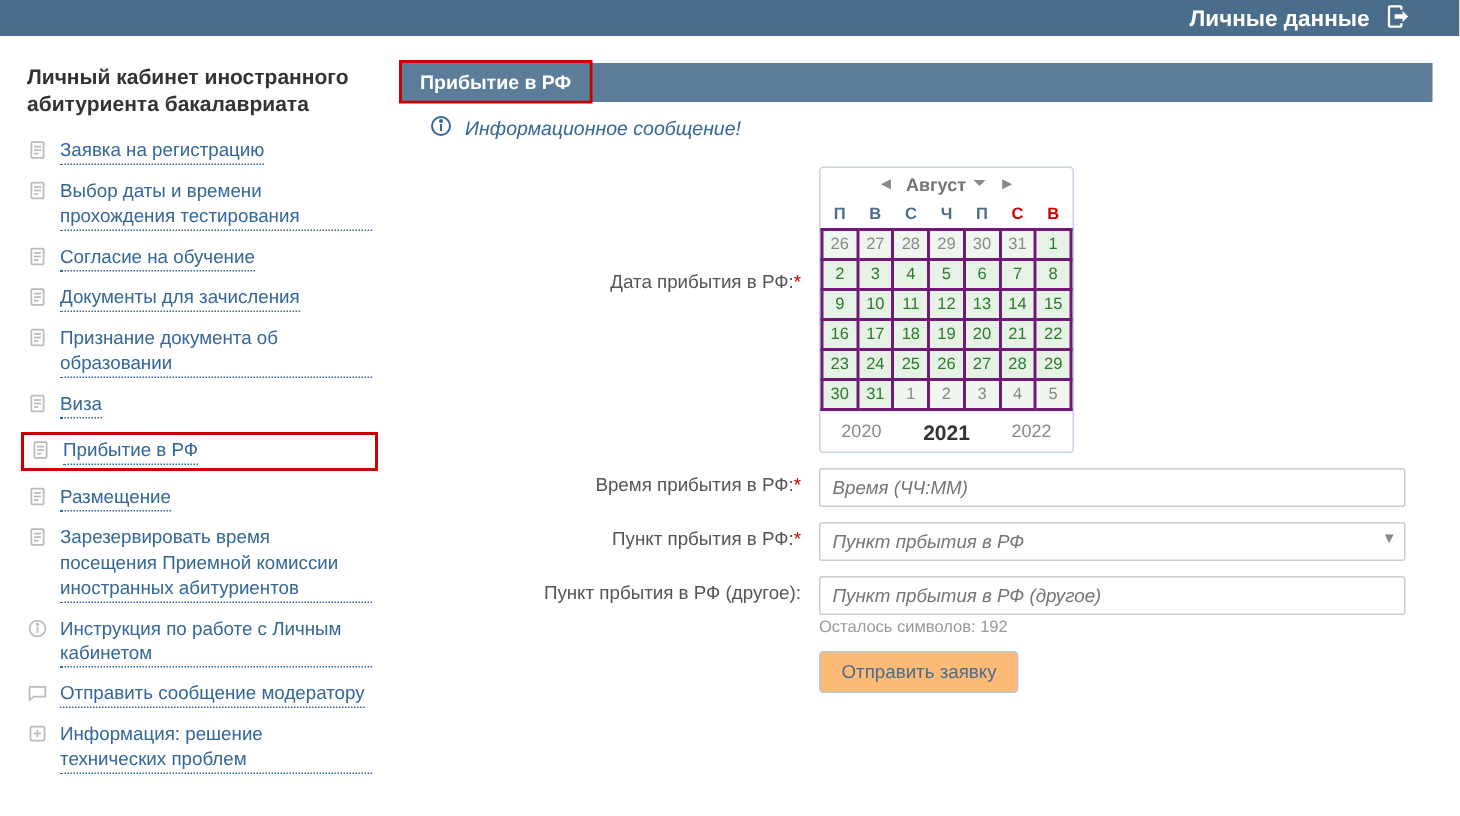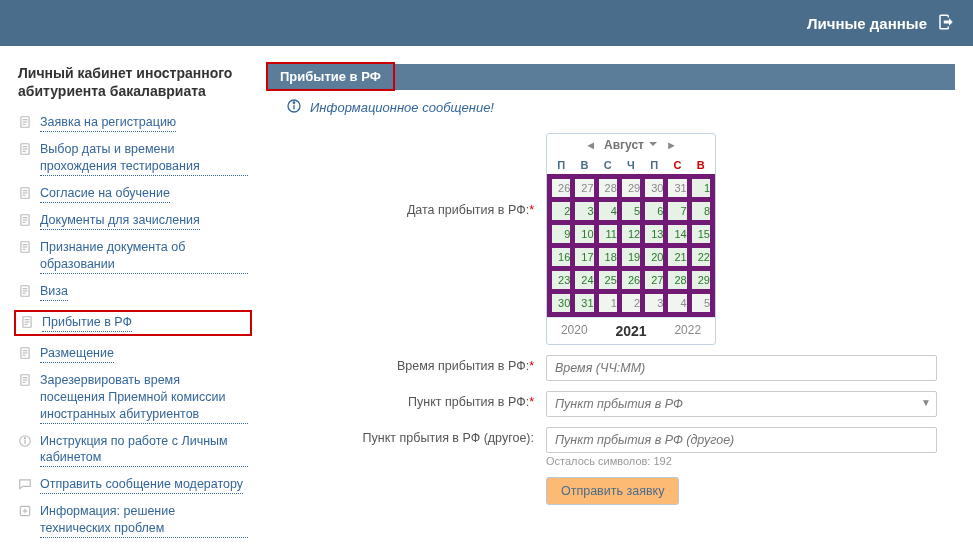--- a/index.html
+++ b/index.html
@@ -1,17 +1,17 @@
 <!DOCTYPE html>
 <html><head>
 <meta charset="utf-8">
 <style>
   * { box-sizing: border-box; margin: 0; padding: 0; }
   body { font-family: Arial, sans-serif; font-size: 13px; color: #333; background: #fff; }
-  .topbar { background: #4a6d8c; height: 46px; display: flex; justify-content: flex-end; align-items: center; padding: 0 18px; color: #fff; gap: 10px; }
+  .topbar { background: #4a6d8c; height: 24px; display: flex; justify-content: flex-end; align-items: center; padding: 0 32px; color: #fff; gap: 10px; }
   .topbar-title { font-weight: bold; font-size: 15px; }
   .logout-icon svg { width: 18px; height: 18px; fill: #fff; }
   .container { display: flex; padding: 18px; gap: 20px; }
   .sidebar { width: 230px; flex-shrink: 0; }
   .side-title { font-weight: bold; color: #333; font-size: 14px; line-height: 1.3; margin-bottom: 14px; }
   .side-list { list-style: none; }
   .side-list li { display: flex; align-items: flex-start; gap: 6px; margin-bottom: 9px; }
   .side-list li .icon { width: 16px; flex-shrink: 0; color: #bbb; margin-top: 1px; }
   .side-list li .icon svg { width: 14px; height: 14px; }
   .side-list a { color: #336699; text-decoration: none; border-bottom: 1px dotted #336699; font-size: 12.5px; line-height: 1.35; }
@@ -33,21 +33,21 @@
 
   
   .cal { border: 1px solid #c4d4e4; border-radius: 3px; width: 170px; background: #fff; font-size: 11px; }
   .cal-head { display: flex; align-items: center; justify-content: center; padding: 4px 2px; gap: 4px; }
   .cal-head .arrow { color: #888; cursor: pointer; padding: 0 4px; }
   .cal-head .month { color: #737373; font-weight: bold; font-size: 12px; }
   .cal-head .dd svg { width: 10px; height: 10px; fill: #888; }
   .cal table { width: 100%; border-collapse: collapse; }
   .cal th { background: #fff; color: #4a6d8c; font-weight: bold; padding: 3px 0; border: 0 solid #e0e8ef; font-size: 11px; }
   .cal th.we { color: #c00; }
-  .cal td { background: #e6f2e6; color: #2a7a2a; text-align: right; padding: 3px 0; border: 5px solid #701a75; font-size: 11px; cursor: pointer; }
+  .cal td { background: #e6f2e6; color: #2a7a2a; text-align: center; padding: 3px 0; border: 2px solid #701a75; font-size: 11px; cursor: pointer; }
   .cal td.mute { color: #888; background: #f0f5ef; }
   .cal .years { display: flex; justify-content: space-around; padding: 5px 0; border-top: 1px solid #e0e8ef; }
   .cal .years span { color: #888; cursor: pointer; font-size: 12px; }
   .cal .years span.cur { color: #333; font-weight: bold; font-size: 14px; }
 </style>
 </head>
 <body>
 
 <div class="topbar">
   <span class="topbar-title">Личные данные</span>

